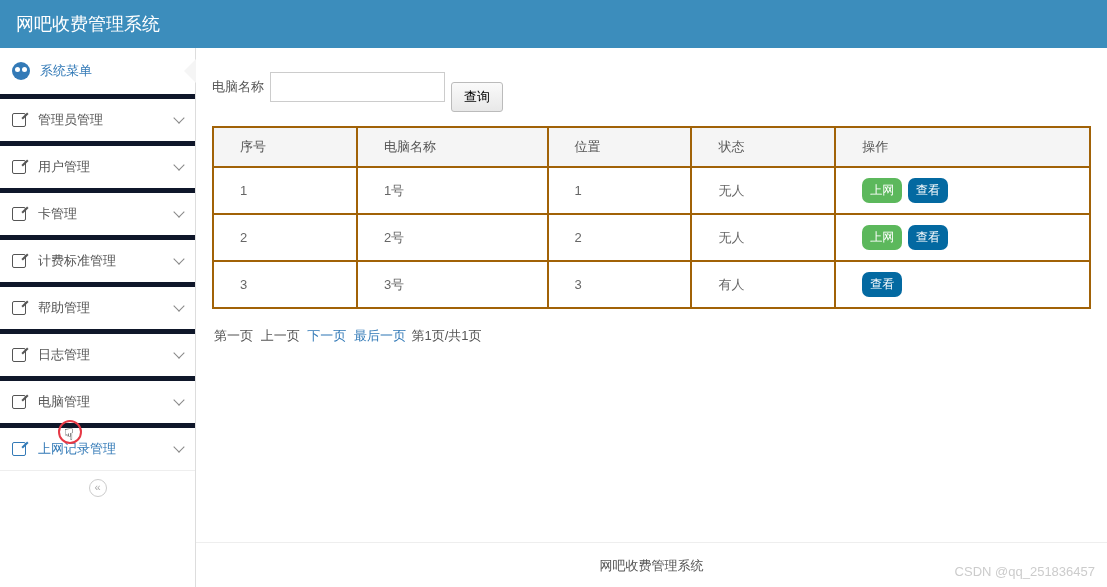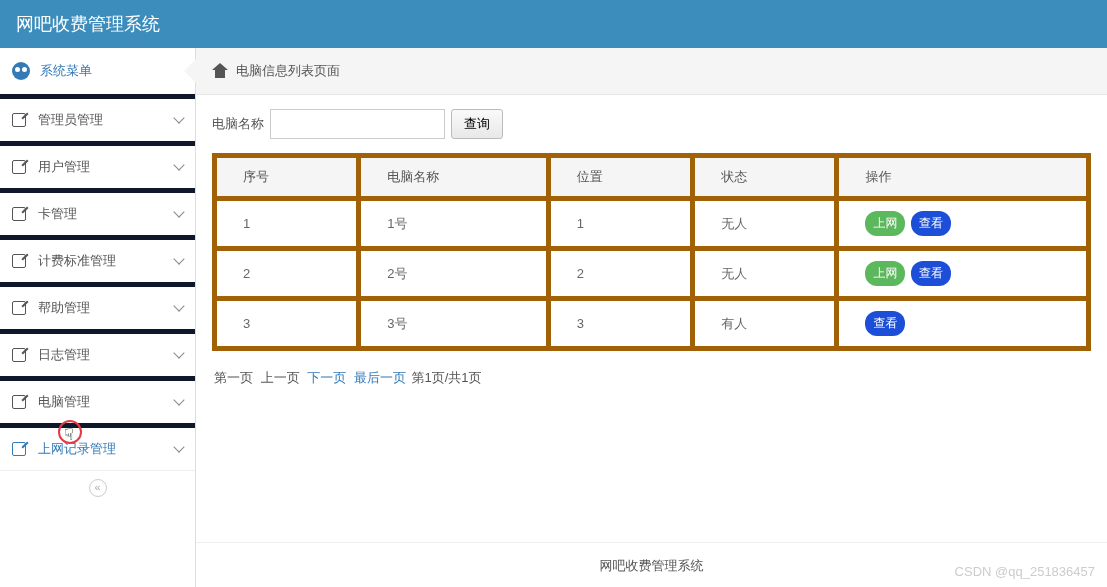--- a/index.html
+++ b/index.html
@@ -181,46 +181,47 @@
       height: 30px;
       font-size: 13px;
     }
     .search-btn {
       background: linear-gradient(#fafafa,#e8e8e8);
       border: 1px solid #bbb;
       border-radius: 3px;
       padding: 5px 12px;
       cursor: pointer;
       font-size: 13px;
+      margin-top: 20px;
     }
     
     table {
       width: 100%;
       border-collapse: collapse;
     }
     th, td {
-      border: 5px solid #a16207;
+      border: 2px solid #a16207;
       padding: 10px 26px;
       text-align: left;
     }
     th { background: #f5f5f5; color: #555; font-weight: normal; }
     td { color: #666; }
     
     .btn-sm {
       display: inline-block;
       color: #fff;
       padding: 4px 8px;
-      border-radius: 12px;
+      border-radius: 7px;
       font-size: 12px;
       cursor: pointer;
       border: none;
       margin-right: 2px;
     }
     .btn-green { background: #5cb85c; }
-    .btn-blue { background: #1d4ed8; }
+    .btn-blue { background: #0369a1; }
     
     .pagination { margin-top: 18px; color: #555; }
     .pagination a { color: #337ab7; text-decoration: none; margin: 16px 2px; cursor: pointer; }
     .pagination span.disabled { color: #555; margin: 12px 2px; }
     
     .footer {
       text-align: center;
       padding: 14px;
       color: #555;
       border-top: 1px solid #eee;
@@ -293,24 +294,20 @@
 
     <div class="collapse-bar">
       <span class="collapse-circle">«</span>
     </div>
 
     <div class="cursor-overlay"></div>
     <div class="cursor-hand">☟</div>
   </div>
 
   <div class="main">
-    <div class="breadcrumb">
-      <span class="home-icon"></span>
-      <span>电脑信息列表页面</span>
-    </div>
 
     <div class="content">
       <div class="search-row">
         <span class="search-label">电脑名称</span>
         <input class="search-input" type="text" placeholder="" style="">
         <button class="search-btn">查询</button>
       </div>
 
       <table>
         <thead>

